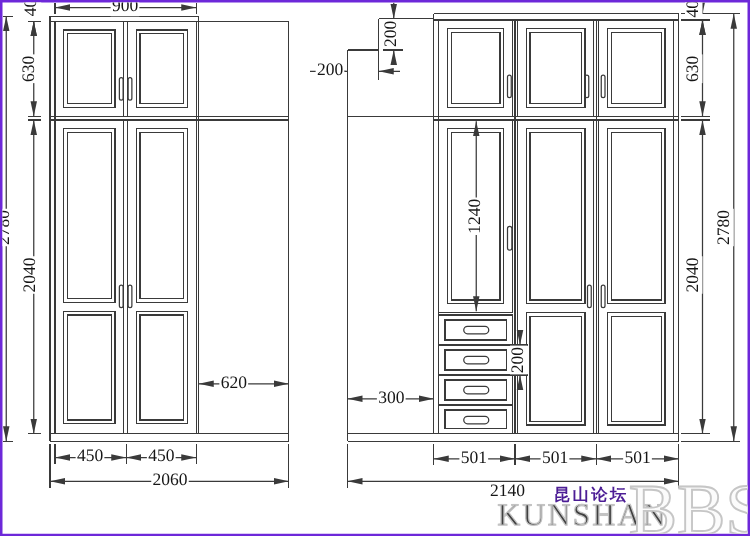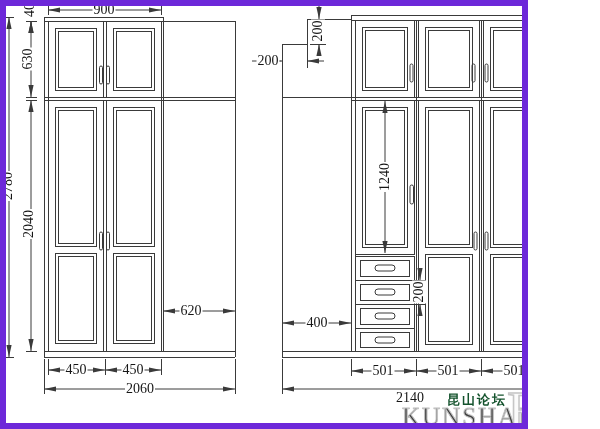--- a/index.html
+++ b/index.html
@@ -1,31 +1,31 @@
 <!DOCTYPE html>
 <html><head>
 <meta charset="utf-8">
 <style>
   html,body{margin:0;padding:0;background:#ffffff;}
   #canvas{
-    position:relative;width:528px;height:429px;background:#ffffff;
-    overflow:hidden;border:6px solid #6d28d9;box-sizing:border-box;
+    position:relative;width:600px;height:429px;background:#ffffff;
+    overflow:hidden;border:2px solid #6d28d9;box-sizing:border-box;
     font-family:"Liberation Serif", serif;
   }
   #linework{position:absolute;left:0;top:0;}
   .dim{
     position:absolute;font:14px "Liberation Serif", serif;color:#161616;
     background:#ffffff;line-height:1;padding:0 1px;white-space:nowrap;
     transform:translate(-50%,-50%);z-index:5;
   }
   .rot{transform:translate(-50%,-50%) rotate(-90deg);}
   .wm{position:absolute;z-index:6;line-height:1;white-space:nowrap;}
   .wm-cn{
     left:441px;top:385px;font:bold 13px "DejaVu Sans", sans-serif;
-    color:#14532d;letter-spacing:2px;
+    color:#4c1d95;letter-spacing:2px;
   }
   .wm-latin{
     left:396px;top:397px;font:25px "Liberation Serif", serif;
     color:#404040;-webkit-text-stroke:1px #c3c3c3;letter-spacing:2px;
     text-shadow:0 0 1px #cfcfcf;
   }
   .wm-big{
     left:501px;top:372px;font:58px "Liberation Serif", serif;
     color:#fbfbfb;-webkit-text-stroke:1.5px #c6c6c6;
     text-shadow:0 0 1px #cfcfcf;
@@ -170,21 +170,21 @@
   <div class="dim rot" style="left:2px;top:180px">2780</div>
   <div class="dim" style="left:185px;top:305px">620</div>
   <div class="dim" style="left:70px;top:364px">450</div>
   <div class="dim" style="left:127px;top:364px">450</div>
   <div class="dim" style="left:134px;top:383px">2060</div>
 
   <div class="dim rot" style="left:312px;top:25px">200</div>
   <div class="dim" style="left:262px;top:55px">200</div>
   <div class="dim rot" style="left:379px;top:171px">1240</div>
   <div class="dim rot" style="left:413px;top:286px">200</div>
-  <div class="dim" style="left:311px;top:317px">400</div>
+  <div class="dim" style="left:311px;top:317px">300</div>
   <div class="dim rot" style="left:553px;top:5px">40</div>
   <div class="dim rot" style="left:553px;top:53px">630</div>
   <div class="dim rot" style="left:553px;top:218px">2040</div>
   <div class="dim rot" style="left:578px;top:180px">2780</div>
   <div class="dim" style="left:377px;top:365px">501</div>
   <div class="dim" style="left:442px;top:365px">501</div>
   <div class="dim" style="left:508px;top:365px">501</div>
   <div class="dim" style="left:404px;top:392px">2140</div>
 
   <div class="wm wm-cn">昆山论坛</div>

